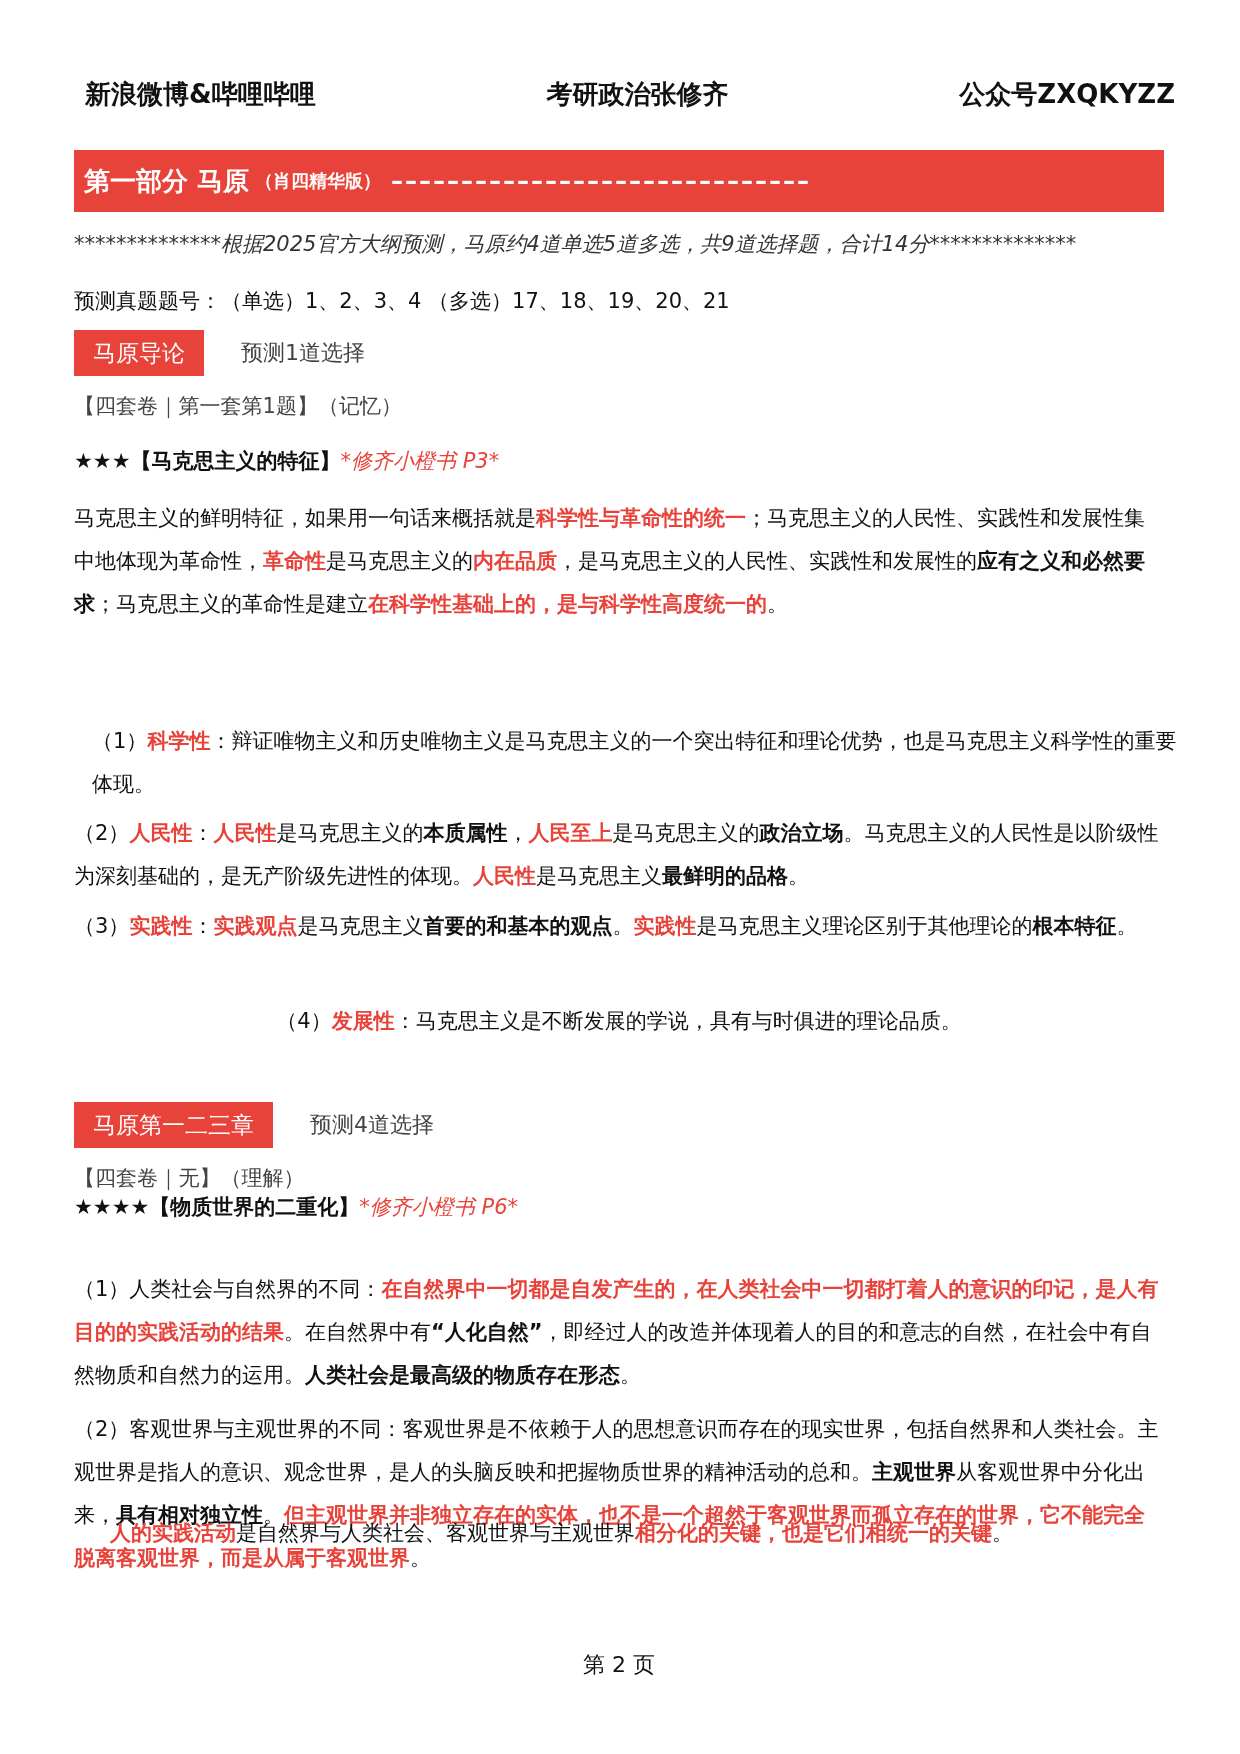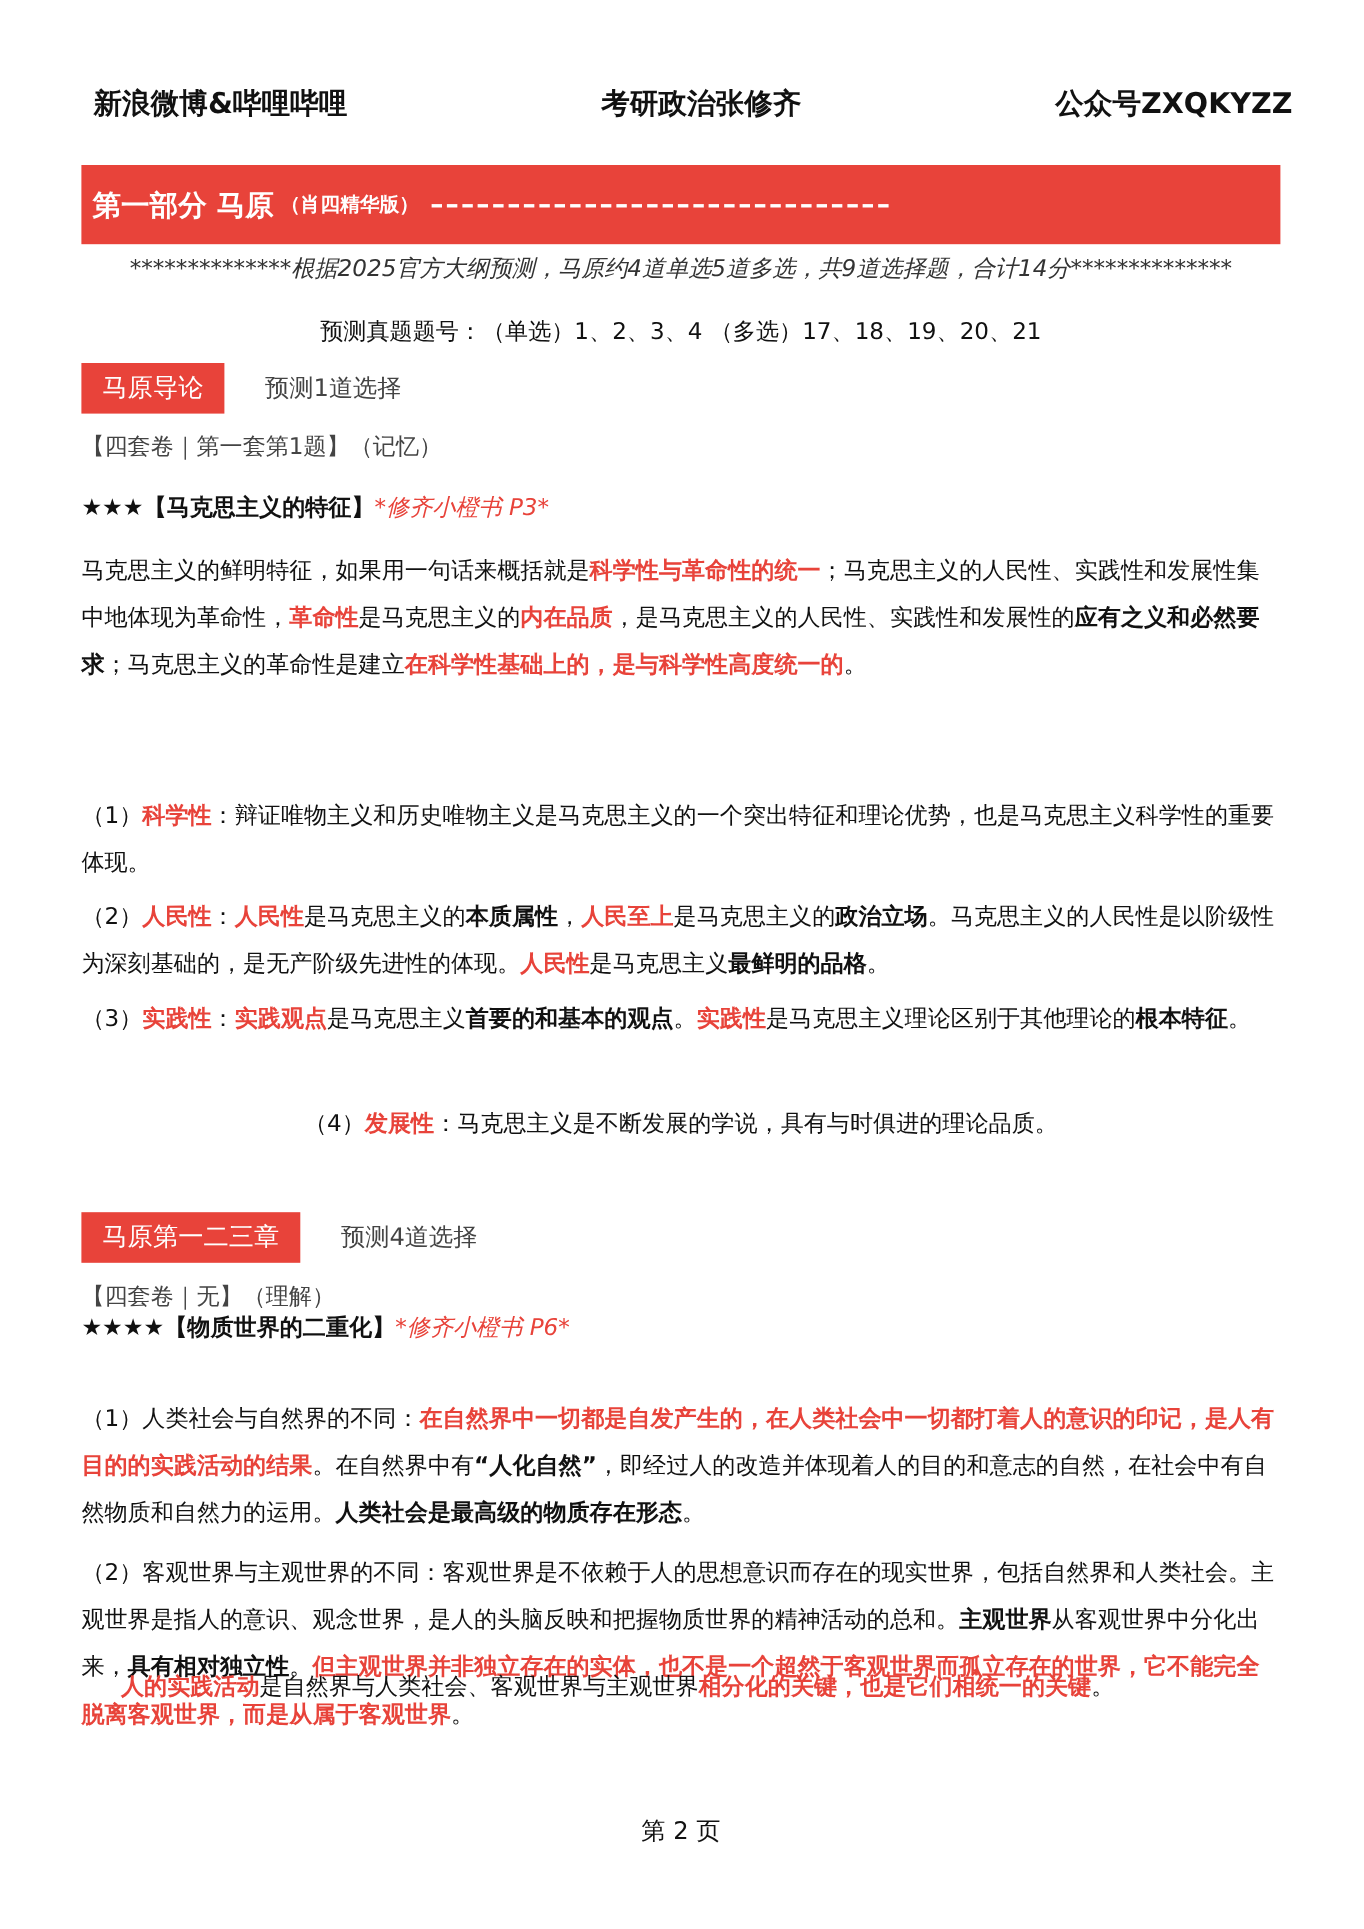--- a/index.html
+++ b/index.html
@@ -4,27 +4,27 @@
 <style>
   html, body { margin: 0; padding: 0; background: #ffffff; }
   body { width: 1240px; height: 1754px; position: relative; overflow: hidden;
          font-family: "DejaVu Sans", "Liberation Sans", sans-serif; color: #111; }
   .serif { font-family: "DejaVu Serif", "Liberation Serif", serif; }
   .red { color: #E8433A; }
   .b { font-weight: bold; }
   .header { position: absolute; top: 74px; left: 85px; width: 1090px; height: 40px;
             display: flex; justify-content: space-between; align-items: center;
             font-size: 26px; font-weight: bold; }
-  .banner { position: absolute; top: 150px; left: 74px; width: 1090px; height: 72px;
+  .banner { position: absolute; top: 150px; left: 74px; width: 1090px; height: 62px;
             background: #E8433A; color: #fff; display: flex; align-items: center;
             font-size: 26px; font-weight: bold; overflow: hidden; white-space: nowrap; }
   .banner .title { padding-left: 10px; }
   .banner .sub { font-size: 18px; margin-left: 6px; }
   .banner .dashes { margin-left: 10px; letter-spacing: 2px; font-size: 24px; }
-  .centerline { position: absolute; left: 74px; width: 1090px; text-align: center; }
+  .centerline { position: absolute; left: 74px; width: 1090px; }
   .note { top: 230px; font-size: 21px; color: #333; font-style: italic; }
   .pred { top: 287px; font-size: 21px; }
   .sect { position: absolute; left: 74px; display: flex; align-items: center; }
   .sect .tag { background: #E8433A; color: #fff; font-size: 23px; padding: 0 19px;
                height: 46px; line-height: 46px; }
   .sect .desc { margin-left: 37px; font-size: 22px; color: #444; }
   .src { position: absolute; left: 74px; font-size: 21px; color: #444; }
   .topic { position: absolute; left: 74px; font-size: 21px; font-weight: bold; }
   .topic .ref { color: #E8433A; font-weight: normal; font-style: italic; margin-left: 0; }
   .para { position: absolute; left: 74px; width: 1090px; font-size: 21px; line-height: 43px; }
@@ -51,21 +51,21 @@
 
 <div class="sect" style="top:330px;">
   <span class="tag">马原导论</span>
   <span class="desc">预测1道选择</span>
 </div>
 <div class="src" style="top:392px;">【四套卷｜第一套第1题】（记忆）</div>
 <div class="topic" style="top:447px;">
   <span>★★★</span><span>【马克思主义的特征】</span><span class="ref">*修齐小橙书 P3*</span>
 </div>
 <div class="para" style="top:497px;"><span class="serif">马克思主义的鲜明特征，如果用一句话来概括就是</span><span class="red b">科学性与革命性的统一</span><span class="serif">；马克思主义的人民性、实践性和发展性集中地体现为革命性，</span><span class="red b">革命性</span><span class="serif">是马克思主义的</span><span class="red b">内在品质</span><span class="serif">，是马克思主义的人民性、实践性和发展性的</span><span class="b">应有之义和必然要求</span><span class="serif">；马克思主义的革命性是建立</span><span class="red b">在科学性基础上的，是与科学性高度统一的</span><span class="">。</span></div>
-<div class="para" style="top:720px;"><span class="">（1）</span><span class="red b">科学性</span><span class="serif">：辩证唯物主义和历史唯物主义是马克思主义的一个突出特征和理论优势，也是马克思主义科学性的重要体现。</span></div>
+<div class="para" style="top:720px;margin-left:18px;"><span class="">（1）</span><span class="red b">科学性</span><span class="serif">：辩证唯物主义和历史唯物主义是马克思主义的一个突出特征和理论优势，也是马克思主义科学性的重要体现。</span></div>
 <div class="para" style="top:812px;"><span class="">（2）</span><span class="red b">人民性</span><span class="">：</span><span class="red b">人民性</span><span class="serif">是马克思主义的</span><span class="b">本质属性</span><span class="">，</span><span class="red b">人民至上</span><span class="serif">是马克思主义的</span><span class="b">政治立场</span><span class="serif">。马克思主义的人民性是以阶级性为深刻基础的，是无产阶级先进性的体现。</span><span class="red b">人民性</span><span class="serif">是马克思主义</span><span class="b">最鲜明的品格</span><span class="">。</span></div>
 <div class="para" style="top:905px;"><span class="">（3）</span><span class="red b">实践性</span><span class="">：</span><span class="red b">实践观点</span><span class="serif">是马克思主义</span><span class="b">首要的和基本的观点</span><span class="">。</span><span class="red b">实践性</span><span class="serif">是马克思主义理论区别于其他理论的</span><span class="b">根本特征</span><span class="">。</span></div>
 <div class="para" style="top:1000px;text-align:center;"><span class="">（4）</span><span class="red b">发展性</span><span class="serif">：马克思主义是不断发展的学说，具有与时俱进的理论品质。</span></div>
 
 <div class="sect" style="top:1102px;">
   <span class="tag">马原第一二三章</span>
   <span class="desc">预测4道选择</span>
 </div>
 <div class="src" style="top:1164px;">【四套卷｜无】（理解）</div>
 <div class="topic" style="top:1193px;">

